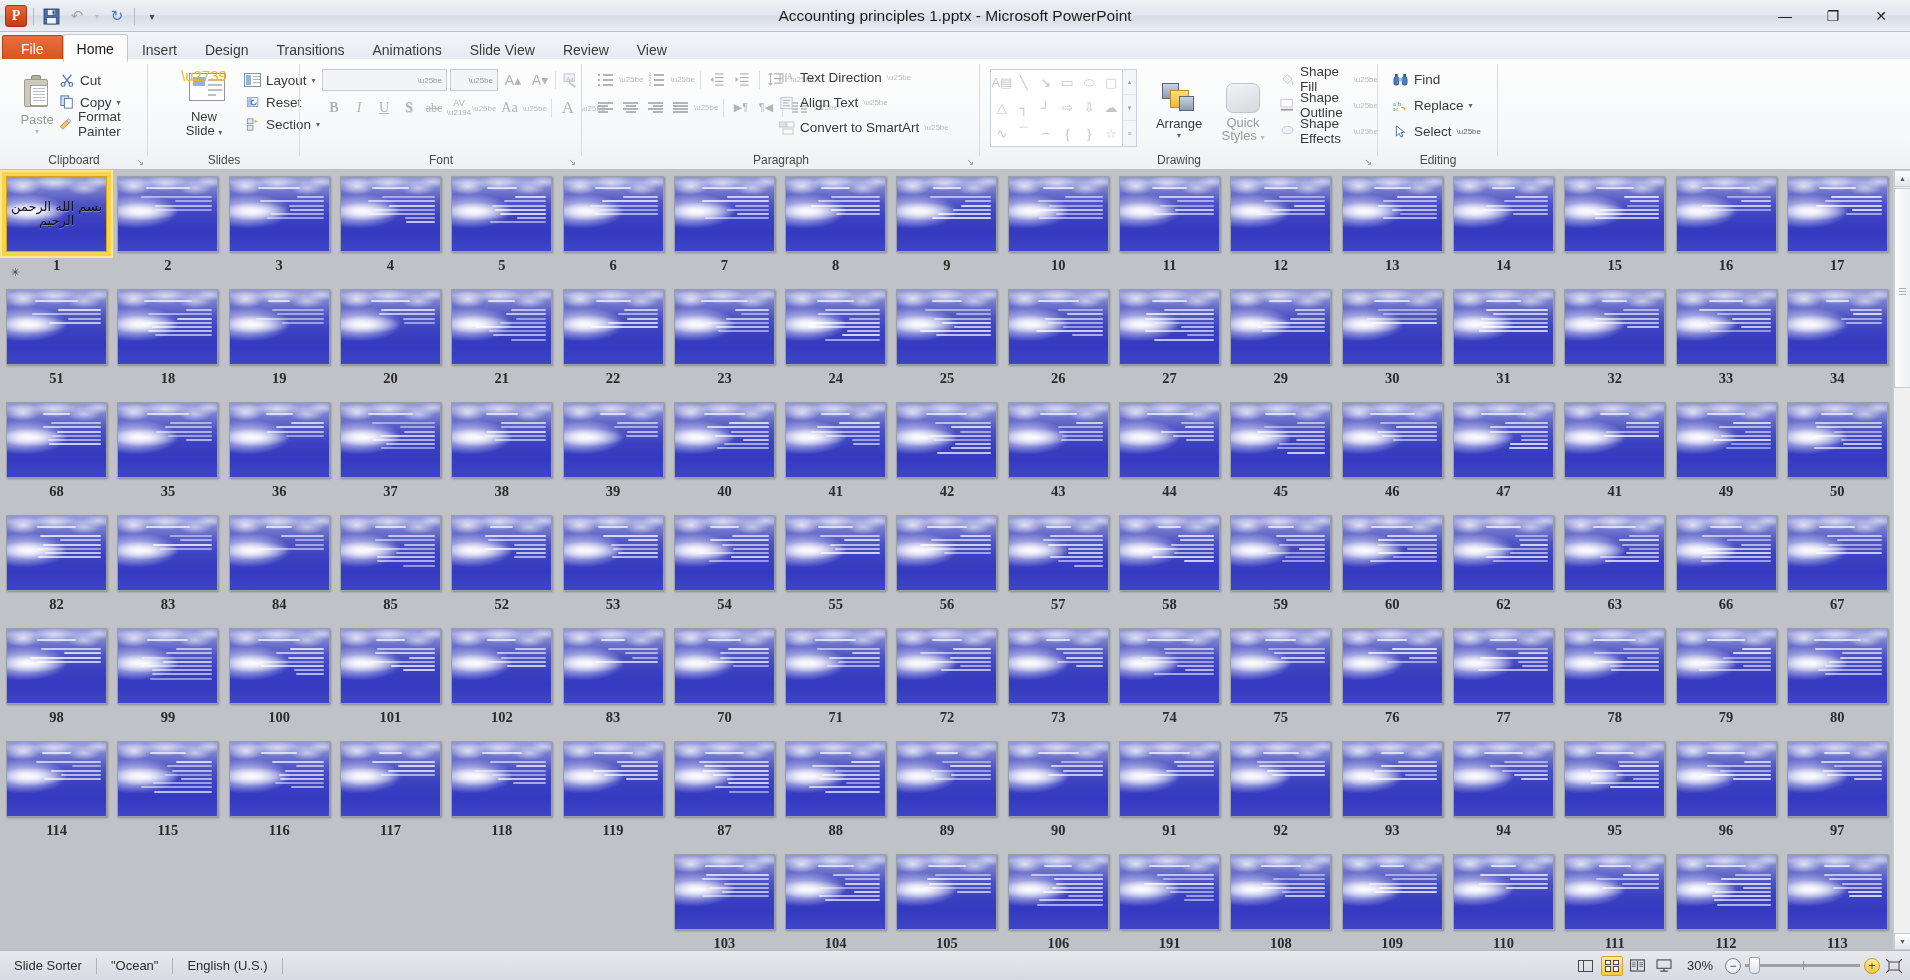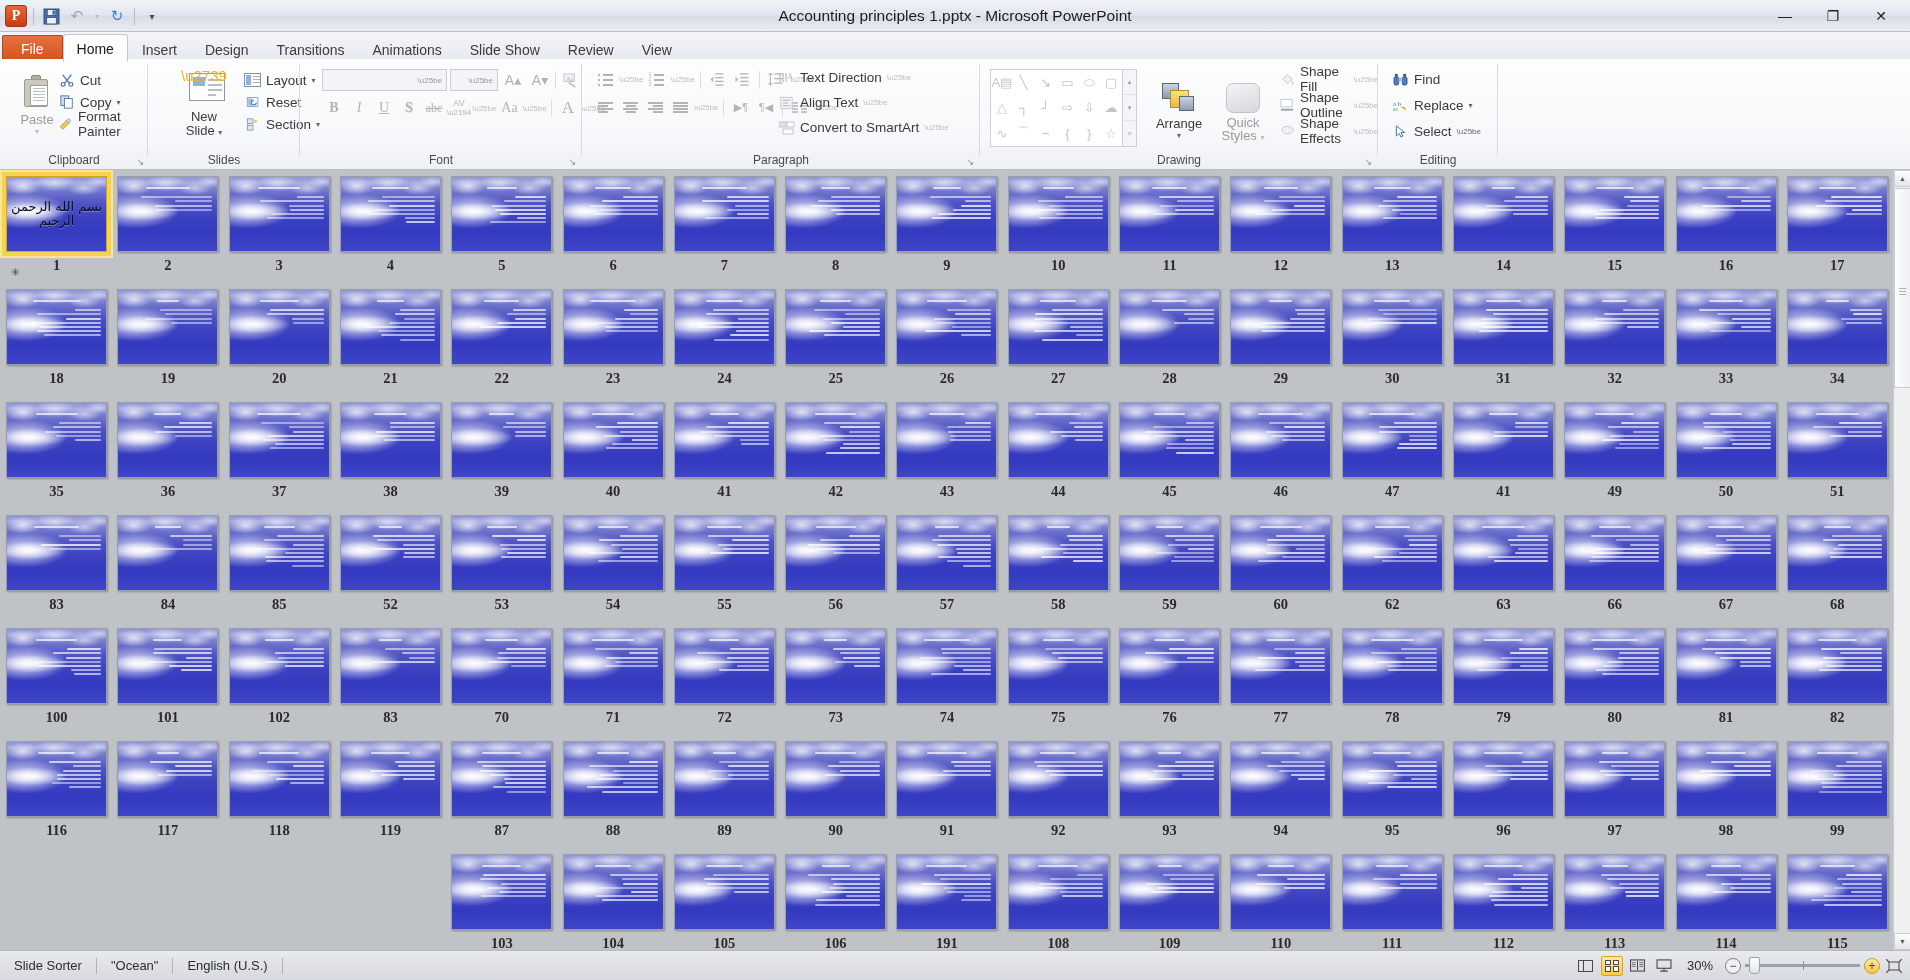--- a/index.html
+++ b/index.html
@@ -287,21 +287,21 @@
 </div>
 
 <div id="tabstrip">
   <div class="tabs" id="tabs-container">
       <div class="tab file">File</div>
       <div class="tab active">Home</div>
       <div class="tab">Insert</div>
       <div class="tab">Design</div>
       <div class="tab">Transitions</div>
       <div class="tab">Animations</div>
-      <div class="tab">Slide Show</div>
+      <div class="tab">Slide View</div>
       <div class="tab">Review</div>
       <div class="tab">View</div>
     </div>
   <div id="helpgroup">
     <div class="mini-ico">⌃</div>
     <div class="helpball">?</div>
   </div>
 </div>
 
 <div id="ribbon">
@@ -1109,36 +1109,20 @@
             <span style="width: 63.751px; opacity: 0.77;"></span>
           </div>
         </div>
         <div class="slide-num">29</div>
       </div>
       <div class="slide-cell">
         <div class="thumb">
           <div class="clouds"></div>
           <div class="glow"></div>
           <div class="ttl">
-            <span style="width: 35.3081px;"></span>
-          </div>
-          <div class="txt">
-            <span style="width: 52.4013px; opacity: 0.76;"></span>
-            <span style="width: 30.3586px; opacity: 0.66;"></span>
-            <span style="width: 26.4593px; opacity: 0.62;"></span>
-            <span style="width: 40.5744px; opacity: 0.67;"></span>
-          </div>
-        </div>
-        <div class="slide-num">28</div>
-      </div>
-      <div class="slide-cell">
-        <div class="thumb">
-          <div class="clouds"></div>
-          <div class="glow"></div>
-          <div class="ttl">
             <span style="width: 35.8115px;"></span>
           </div>
           <div class="txt">
             <span style="width: 50.407px; opacity: 0.78;"></span>
             <span style="width: 67.7898px; opacity: 0.92;"></span>
             <span style="width: 68.8899px; opacity: 0.77;"></span>
             <span style="width: 60.1422px; opacity: 0.59;"></span>
             <span style="width: 32.978px; opacity: 0.74;"></span>
             <span style="width: 68.8437px; opacity: 0.81;"></span>
             <span style="width: 26.9309px; opacity: 0.63;"></span>
@@ -1933,37 +1917,20 @@
           <div class="txt">
             <span style="width: 61.2885px; opacity: 0.95;"></span>
             <span style="width: 41.5187px; opacity: 0.74;"></span>
             <span style="width: 58.606px; opacity: 0.89;"></span>
             <span style="width: 62.819px; opacity: 0.61;"></span>
             <span style="width: 55.6963px; opacity: 0.85;"></span>
             <span style="width: 63.3303px; opacity: 0.86;"></span>
           </div>
         </div>
         <div class="slide-num">82</div>
-      </div>
-      <div class="slide-cell">
-        <div class="thumb">
-          <div class="clouds"></div>
-          <div class="glow"></div>
-          <div class="ttl">
-            <span style="width: 42.2981px;"></span>
-          </div>
-          <div class="txt">
-            <span style="width: 68.4938px; opacity: 0.81;"></span>
-            <span style="width: 55.266px; opacity: 0.92;"></span>
-            <span style="width: 50.5492px; opacity: 0.89;"></span>
-            <span style="width: 30.8014px; opacity: 0.72;"></span>
-            <span style="width: 30.2554px; opacity: 0.76;"></span>
-          </div>
-        </div>
-        <div class="slide-num">81</div>
       </div>
       <div class="slide-cell">
         <div class="thumb">
           <div class="clouds"></div>
           <div class="glow"></div>
           <div class="ttl">
             <span style="width: 47.1368px;"></span>
           </div>
           <div class="txt">
             <span style="width: 66.5277px; opacity: 0.82;"></span>

